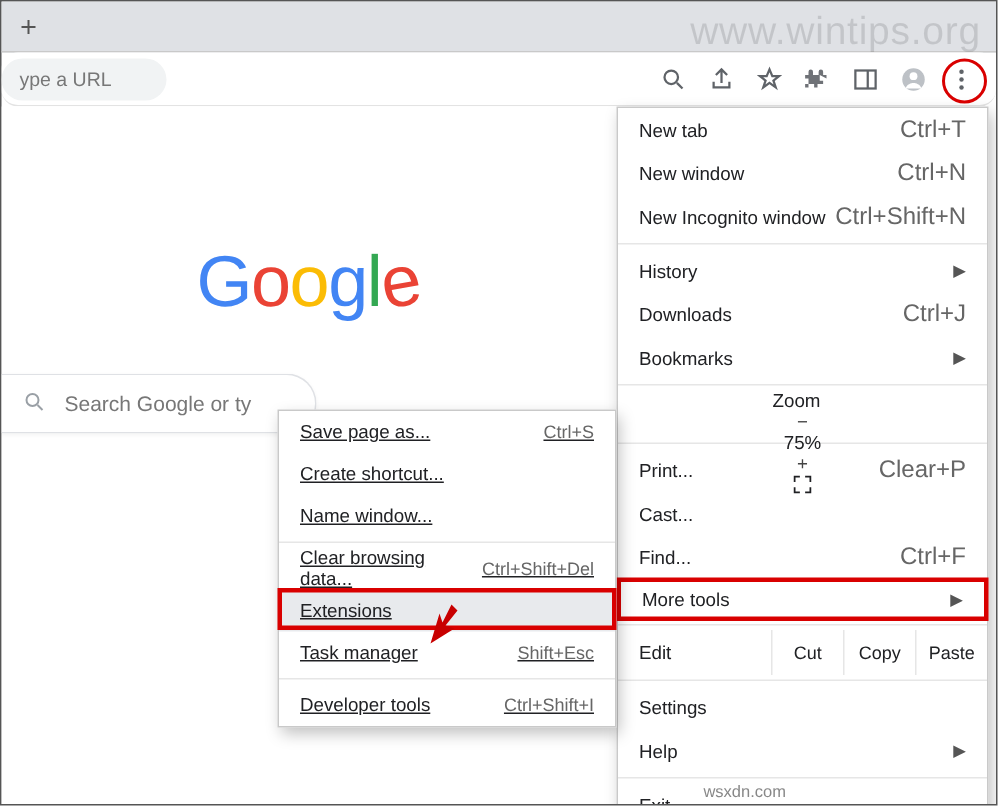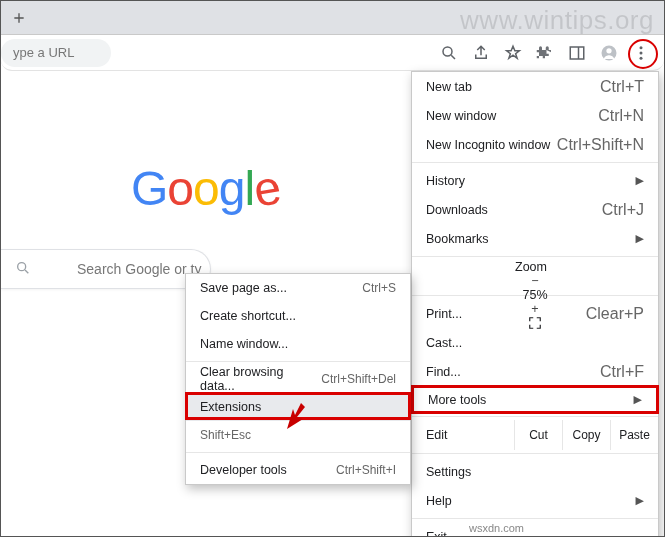--- a/index.html
+++ b/index.html
@@ -19,42 +19,42 @@
   .ticon { width: 18px; height: 18px; display: flex; align-items: center; justify-content: center; color: #5f6368; cursor: pointer; }
   .ticon svg { width: 18px; height: 18px; }
   .menu-circle { position: absolute; top: 38px; right: 6px; width: 30px; height: 30px; border: 2px solid #d90000; border-radius: 50%; pointer-events: none; z-index: 90; }
 
   
   .content { position: absolute; top: 70px; left: 0; right: 0; bottom: 0; background: #fff; }
   .logo { position: absolute; top: 90px; left: 130px; display: flex; font-family: Arial, sans-serif; font-size: 48px; font-weight: 500; letter-spacing: -1px; }
   .logo span:nth-child(1){ color:#4285F4;} .logo span:nth-child(2){ color:#EA4335;} .logo span:nth-child(3){ color:#FBBC05;}
   .logo span:nth-child(4){ color:#4285F4;} .logo span:nth-child(5){ color:#34A853;} .logo span:nth-child(6){ color:#EA4335; transform: rotate(-10deg); display:inline-block; }
 
-  .searchbox { position: absolute; top: 178px; left: 0; width: 210px; height: 40px; background: #fff; border: 1px solid #dfe1e5; border-left: none; border-radius: 0 22px 22px 0; display: flex; align-items: center; padding-left: 14px; color: #777; font-size: 14px; box-shadow: 0 1px 3px rgba(0,0,0,0.05); gap: 34px; }
+  .searchbox { position: absolute; top: 178px; left: 0; width: 210px; height: 40px; background: #fff; border: 1px solid #dfe1e5; border-left: none; border-radius: 0 22px 22px 0; display: flex; align-items: center; padding-left: 14px; color: #777; font-size: 14px; box-shadow: 0 1px 3px rgba(0,0,0,0.05); }
   .searchbox .sicon { margin-right: 12px; color: #9aa0a6; }
 
   
   .menu { position: absolute; top: 70px; right: 5px; width: 248px; background: #fff; border: 1px solid #c9c9c9; box-shadow: 2px 4px 10px rgba(0,0,0,0.25); font-size: 12.5px; color: #202124; z-index: 50; }
   .menu .row { display: flex; align-items: center; height: 29px; padding: 0 14px; cursor: pointer; white-space: nowrap; }
   .menu .row .lbl { flex: 1; }
   .menu .row .shortcut { color: #666; font-size: 16px; }
   .menu .row .arrow { color: #555; font-size: 11px; }
   .menu .sep { height: 1px; background: #e6e6e6; margin: 3px 0; }
   .zoom-row { display: flex; align-items: center; height: 32px; padding: 0 14px; flex-direction: column; }
   .zoom-row .zlabel { flex: 1; text-align: center; margin-right: 8px; }
   .zoom-row .zbtn { width: 24px; text-align: center; color: #444; cursor: pointer; }
   .zoom-row .zval { width: 40px; text-align: center; }
   .zoom-row .full { width: 22px; text-align: center; cursor: pointer; }
   .edit-row { display: flex; height: 30px; align-items: stretch; }
   .edit-row .elabel { flex: 1; display: flex; align-items: center; padding-left: 14px; }
   .edit-row .ebtn { flex: 0 0 48px; border-left: 1px solid #e6e6e6; display: flex; align-items: center; justify-content: center; font-size: 12px; cursor: pointer; }
   .highlight-red { border: 3px solid #d90000; margin: -1px; }
 
   
-  .submenu { position: absolute; top: 272px; right: 253px; width: 226px; background: #fff; border: 1px solid #c9c9c9; box-shadow: 2px 4px 10px rgba(0,0,0,0.25); font-size: 12.5px; color: #202124; z-index: 60; }
+  .submenu { position: absolute; top: 272px; right: 253px; width: 226px; background: #fff; border: 1px solid #c9c9c9; box-shadow: 2px 4px 10px rgba(0,0,0,0.25); font-size: 12.5px; color: #202124; z-index: 60; text-decoration: underline; }
   .submenu .row { display: flex; align-items: center; height: 28px; padding: 0 14px; cursor: pointer; }
   .submenu .row.selected { background: #e8eaed; }
   .submenu .row .lbl { flex: 1; }
   .submenu .row .shortcut { color: #666; font-size: 12px; }
   .submenu .sep { height: 1px; background: #e6e6e6; margin: 3px 0; }
   .sub-highlight { position: absolute; border: 3px solid #d90000; pointer-events: none; z-index: 70; }
 
   
   .cursor-arrow { position: absolute; z-index: 80; pointer-events: none; }
 </style>
@@ -227,20 +227,21 @@
     </div>
   <div class="sep"></div>
   <div class="row">
       <span class="lbl">Clear browsing data...</span>
       <span class="shortcut">Ctrl+Shift+Del</span>
     </div>
   <div class="row selected">
       <span class="lbl">Extensions</span>
     </div>
   <div class="row">
+      <span class="lbl">Task manager</span>
       <span class="shortcut">Shift+Esc</span>
     </div>
   <div class="sep"></div>
   <div class="row">
       <span class="lbl">Developer tools</span>
       <span class="shortcut">Ctrl+Shift+I</span>
     </div>
 </div>
 
 <div class="sub-highlight" style="top:391px; right:253px; width:226px; height:28px;"></div>

